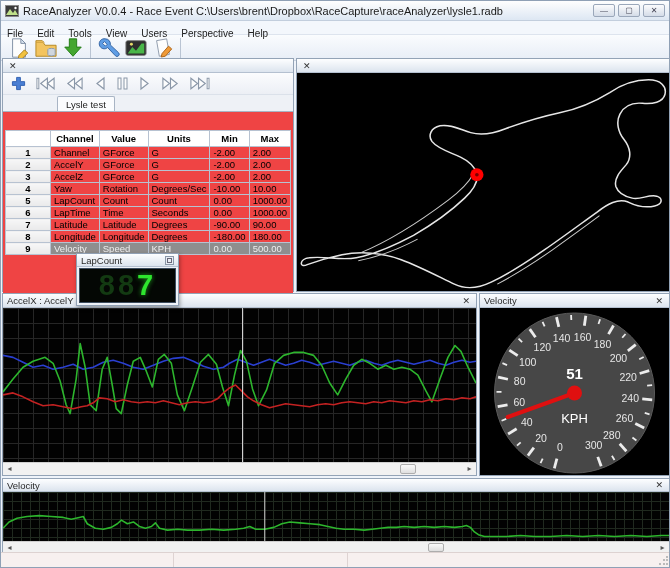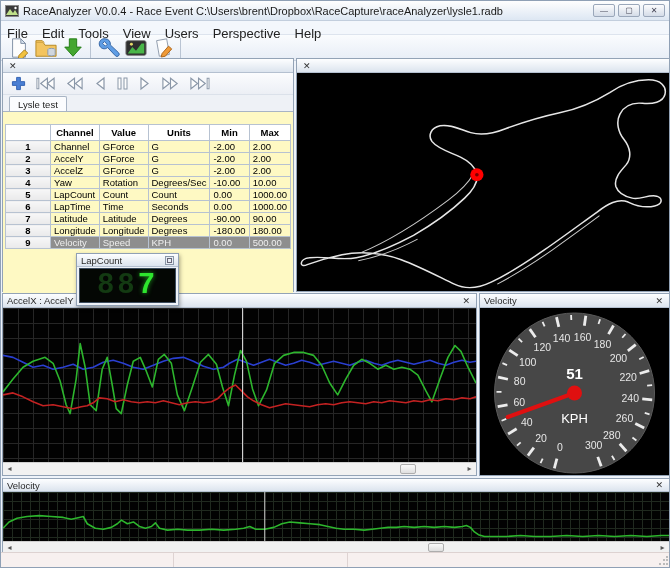--- a/index.html
+++ b/index.html
@@ -4,53 +4,53 @@
 <style>
   * { margin:0; padding:0; box-sizing:border-box; }
   html,body { width:670px; height:568px; font-family:"Liberation Sans",sans-serif; background:#dfe7f2; overflow:hidden; }
   .window { position:absolute; left:0; top:0; width:670px; height:568px; background:#eef3fa; border:1px solid #8fa0b5; }
 
   
   .titlebar { height:20px; background:linear-gradient(#fefefe,#dde7f3); display:flex; align-items:center; padding:0 4px; border-bottom:1px solid #c2cedd; }
   .titlebar .apptitle { font-size:11px; color:#1a1a1a; margin-left:4px; white-space:nowrap; overflow:hidden; flex:1; }
   .winbtn { width:22px; height:13px; margin-left:3px; background:linear-gradient(#fcfcfd,#d4dce8); border:1px solid #9aa7ba; border-radius:2px; font-size:8px; line-height:11px; text-align:center; color:#445; }
   .menubar { height:14px; background:#f3f7fc; display:flex; align-items:center; padding-left:6px; border-bottom:1px solid #dde4ee; }
-  .menubar span { font-size:13px; color:#222; padding:12px 9px 0 0; margin-right:5px; }
+  .menubar span { font-size:10px; color:#222; padding:12px 9px 0 0; margin-right:5px; }
   .toolbar { height:26px; background:linear-gradient(#fafcfe,#e7edf6); display:flex; align-items:center; padding-left:4px; border-bottom:1px solid #c9d3e0; }
   .tbtn { width:27px; height:24px; display:flex; align-items:center; justify-content:center; }
   .tsep { width:1px; height:20px; background:#b9c4d3; margin:0 4px; }
 
   
   .panel { position:absolute; background:#fff; border:1px solid #93a3b6; }
   .ptitle { height:14px; background:linear-gradient(#fdfeff,#dce4ee); border-bottom:1px solid #b4c0d0; display:flex; align-items:center; padding:0 4px; }
   .ptitle .pt-label { font-size:9.5px; color:#2a2a2a; flex:1; white-space:nowrap; overflow:hidden; }
   .ptitle .pt-close { font-size:9px; color:#333; padding:0 2px; }
 
   
   #channels-panel { left:1px; top:57px; width:292px; height:234px; background:#f4f6f9; }
   .transport { height:22px; display:flex; align-items:center; gap:9px; padding-left:8px; background:linear-gradient(#fbfcfe,#eceff5); border-bottom:1px solid #dbe1ea; }
   .transport .ticon { display:flex; }
   .tabstrip { height:17px; display:flex; align-items:flex-end; padding-left:6px; border-bottom:1px solid #a8b4c4; background:#eef1f6; }
-  .tab { font-size:9.5px; color:#222; background:#fbfcfe; border:1px solid #a8b4c4; border-bottom:none; border-radius:2px 2px 0 0; padding:2px 8px 1px; }
-  .tablewrap { background:#fef9c3; height:181px; padding:12px 2px; }
+  .tab { font-size:9.5px; color:#222; background:#fbfcfe; border:1px solid #a8b4c4; border-bottom:none; border-radius:2px 2px 0 0; padding:2px 8px 1px;margin-left:48px; }
+  .tablewrap { background:#ef4444; height:181px; padding:18px 2px; }
   table.chtable { border-collapse:collapse; table-layout:fixed; }
   .chtable th, .chtable td { border:1px solid #b7c2d1; font-size:9.5px; padding:0 3px; height:12px; white-space:nowrap; overflow:hidden; }
   .chtable th { font-weight:bold; height:16px; background:#fff; }
   .chtable td.num { background:linear-gradient(#f7f7f7,#e9e9ea); font-weight:bold; text-align:center; }
   .chtable tr.sel td:not(.num) { background:#8e8e8e; color:#eeeeee; }
 
   
   #gps-panel { left:295px; top:57px; width:374px; height:234px; }
   .gps-body { position:relative; width:100%; height:218px; background:#000; }
   .gps-body svg { position:absolute; inset:0; width:100%; height:100%; }
 
   
   #lapcount-win { position:absolute; left:75px; top:252px; width:103px; height:53px; background:#eef2f8; border:1px solid #90a0b4; box-shadow:1px 2px 4px rgba(0,0,0,.35); z-index:50; }
   #lapcount-win .ptitle { height:13px; }
-  .seg-display { margin:1px 2px; height:35px; background:#040704; border:1px solid #3c4c5e; display:flex; align-items:center; justify-content:center; font-family:Liberation Mono, monospace; font-weight:bold; font-size:29px; letter-spacing:3px; }
+  .seg-display { margin:1px 2px; height:35px; background:#040704; border:1px solid #3c4c5e; display:flex; align-items:center; justify-content:center; font-family:Liberation Sans, sans-serif; font-weight:bold; font-size:29px; letter-spacing:3px; }
   .seg-ghost { color:#133a12; }
   .seg-lit { color:#2ee52e; text-shadow:0 0 5px #1d9e1d; }
 
   
   #accel-panel { left:1px; top:292px; width:475px; height:183px; }
   #velocity-panel { left:1px; top:477px; width:668px; height:76px; }
   .chartbox { position:relative; background:#020202; overflow:hidden; }
   #accel-chartbox { height:154px; background-image:linear-gradient(#262626 1px,transparent 1px),linear-gradient(90deg,#262626 1px,transparent 1px); background-size:15px 15px; }
   #velocity-chartbox { height:49px; background-image:linear-gradient(#20291f 1px,transparent 1px),linear-gradient(90deg,#20291f 1px,transparent 1px); background-size:9px 9px; }
   .chartbox svg { position:absolute; inset:0; width:100%; height:100%; }

